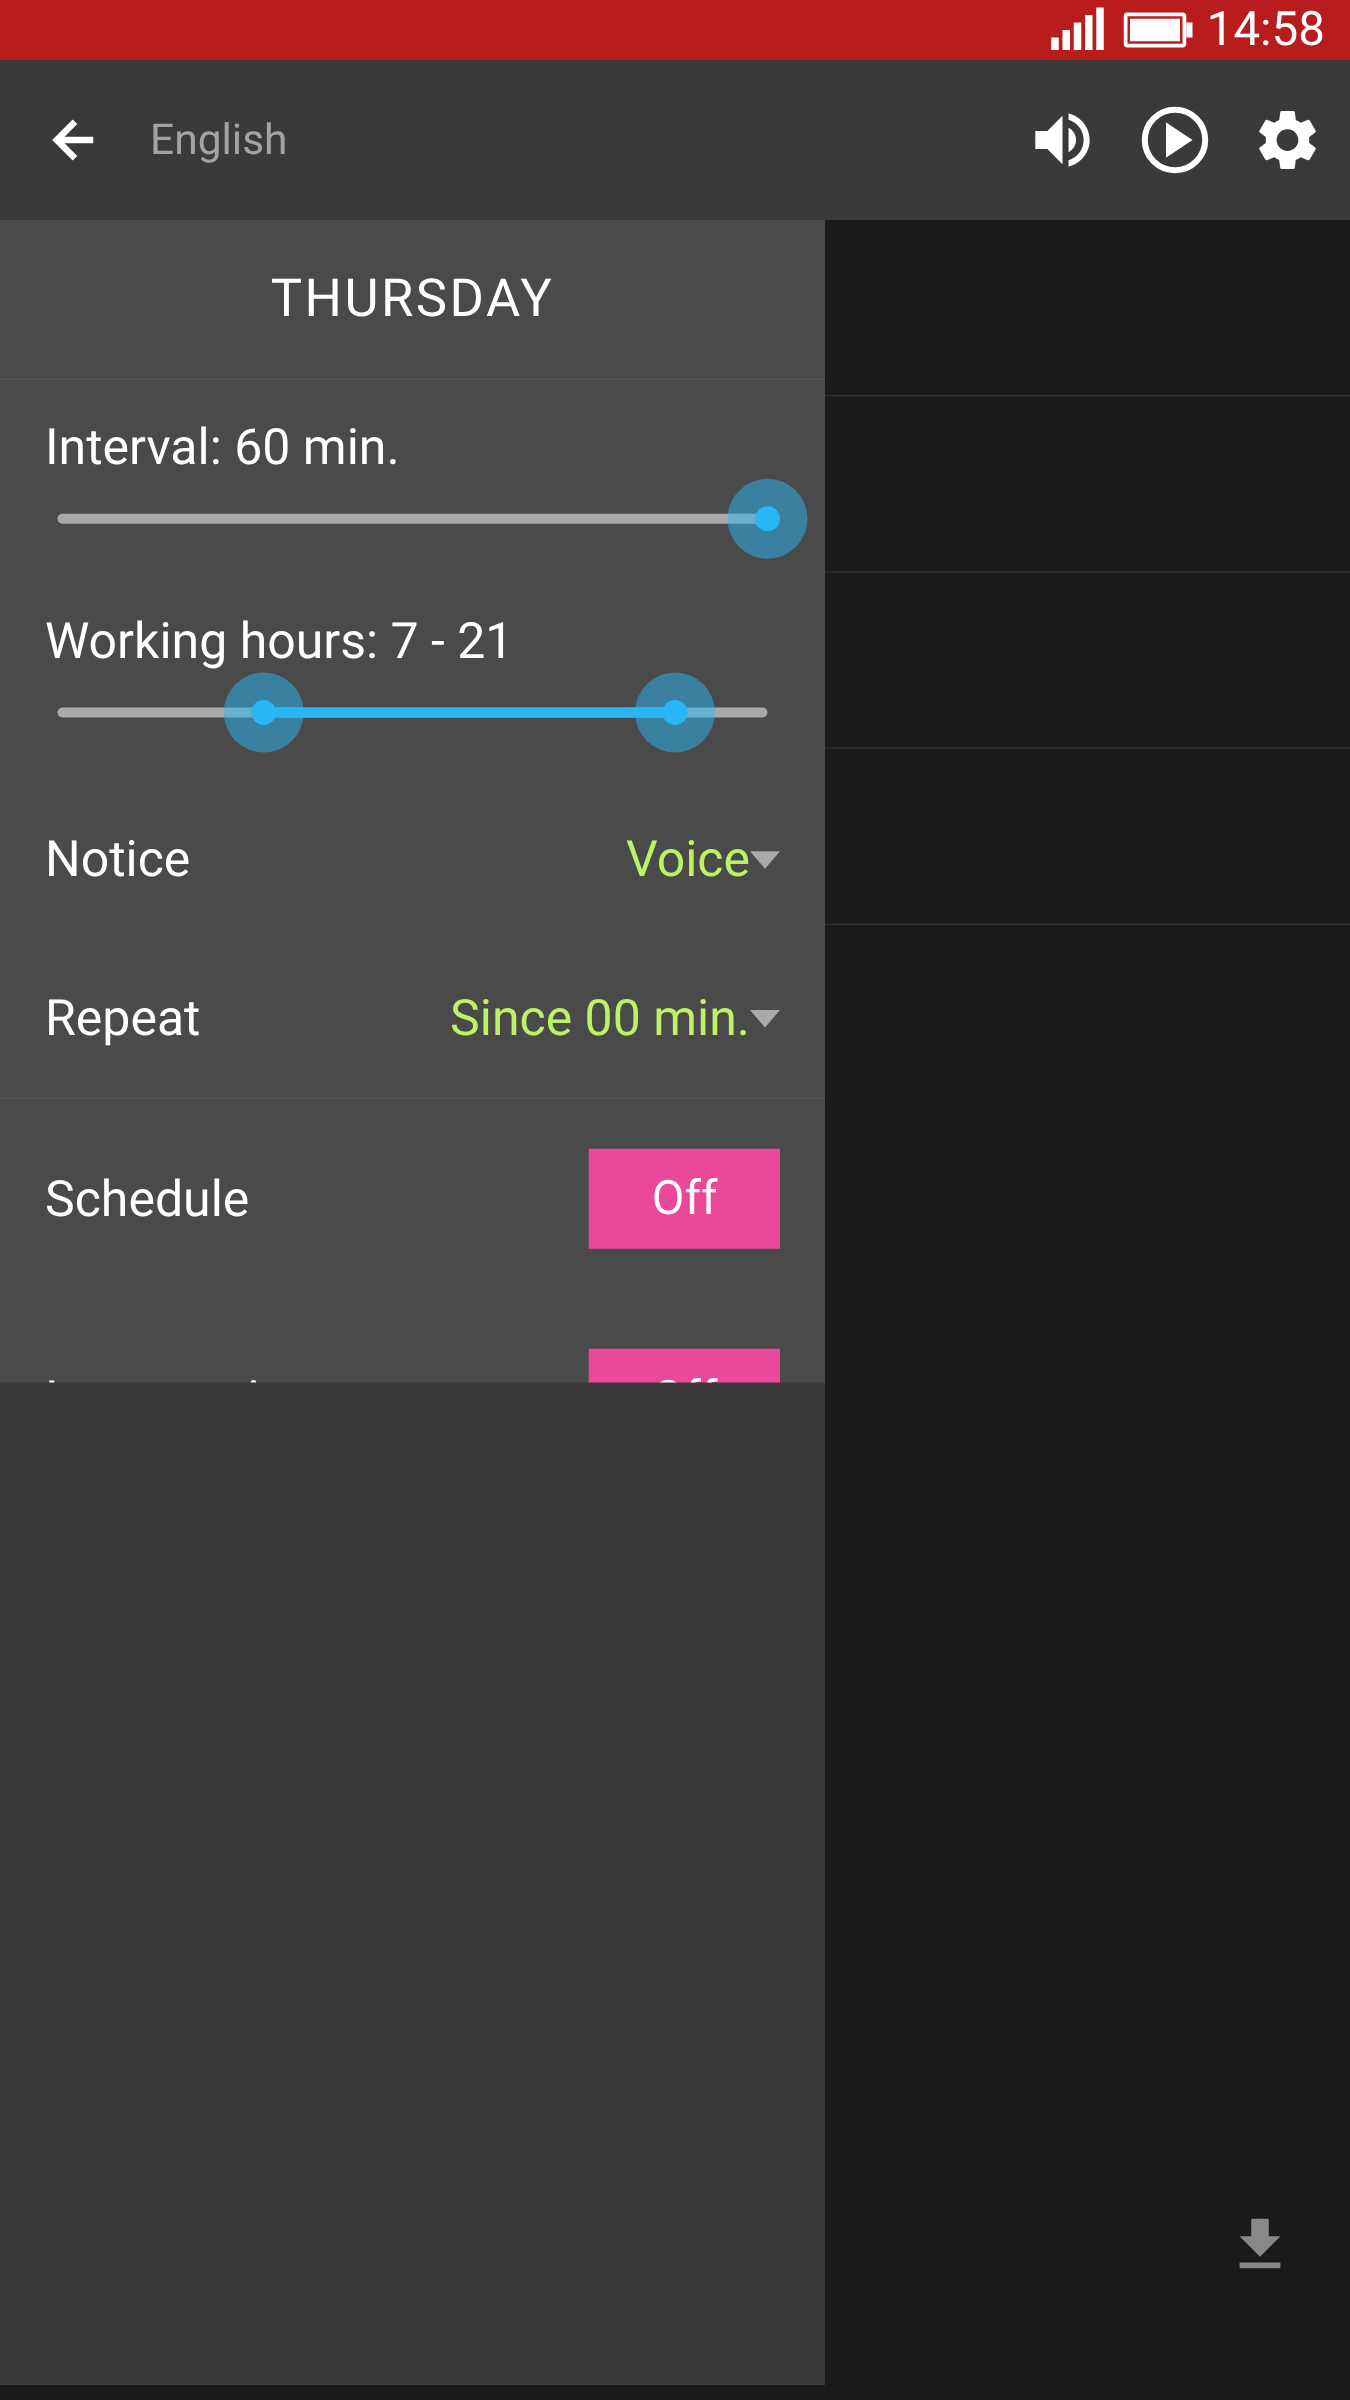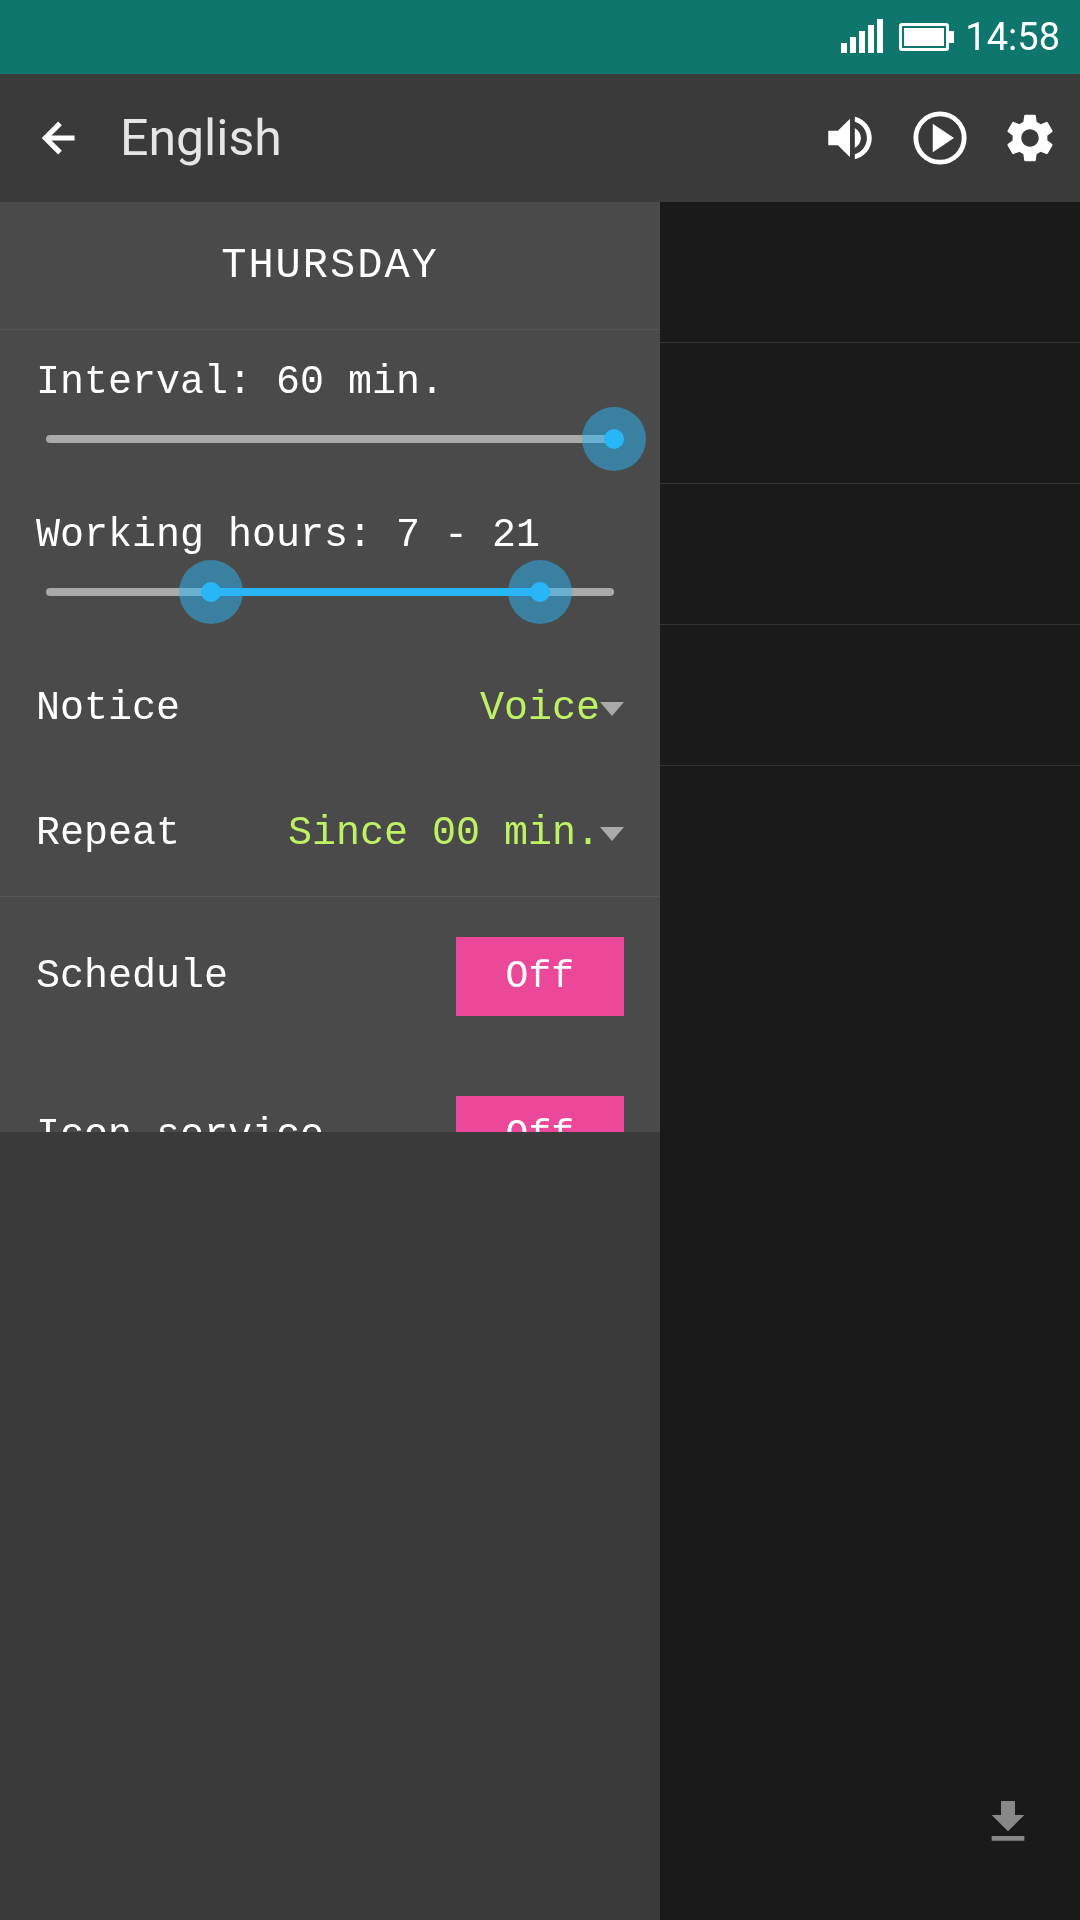--- a/index.html
+++ b/index.html
@@ -9,22 +9,22 @@
     }
     body {
       width: 1080px;
       height: 1920px;
       background: #1a1a1a;
       font-family: Roboto, Arial, sans-serif;
       overflow: hidden;
       position: relative;
     }
     .status-bar {
-      height: 74px;
-      background: #0f766e;
+      height: 48px;
+      background: #b91c1c;
       display: flex;
       align-items: center;
       justify-content: flex-end;
       padding: 0 20px;
       gap: 16px;
     }
     .signal-icon {
       display: flex;
       align-items: flex-end;
       gap: 3px;
@@ -77,43 +77,42 @@
     }
     .back-btn {
       width: 80px;
       height: 80px;
       display: flex;
       align-items: center;
       justify-content: center;
       cursor: pointer;
     }
     .app-title {
-      color: #e5e5e5;
-      font-size: 50px;
+      color: #a3a3a3;
+      font-size: 34px;
       font-weight: 400;
       margin-left: 20px;
       flex: 1;
     }
     .action-icons {
       display: flex;
       gap: 30px;
       align-items: center;
     }
     .action-icon {
       width: 60px;
       height: 60px;
       display: flex;
       align-items: center;
       justify-content: center;
       cursor: pointer;
     }
     .main-container {
       display: flex;
       height: calc(1920px - 188px);
-      font-family: Liberation Mono, monospace;
     }
     .panel {
       width: 660px;
       background: #4a4a4a;
       position: relative;
     }
     .panel-header {
       height: 128px;
       display: flex;
       align-items: center;

